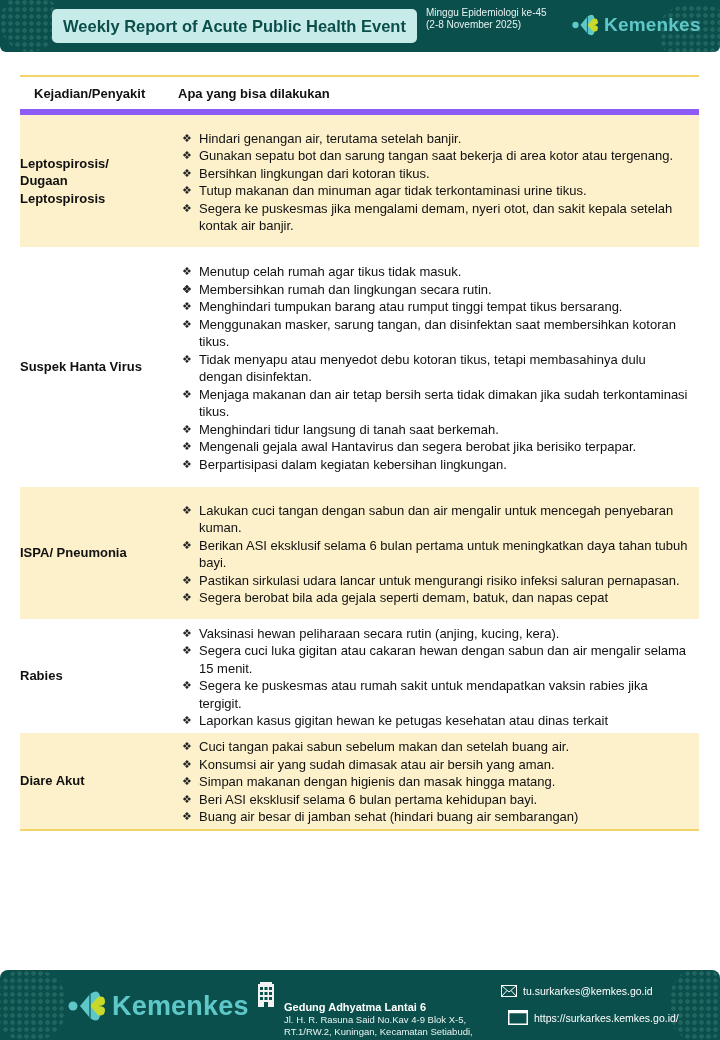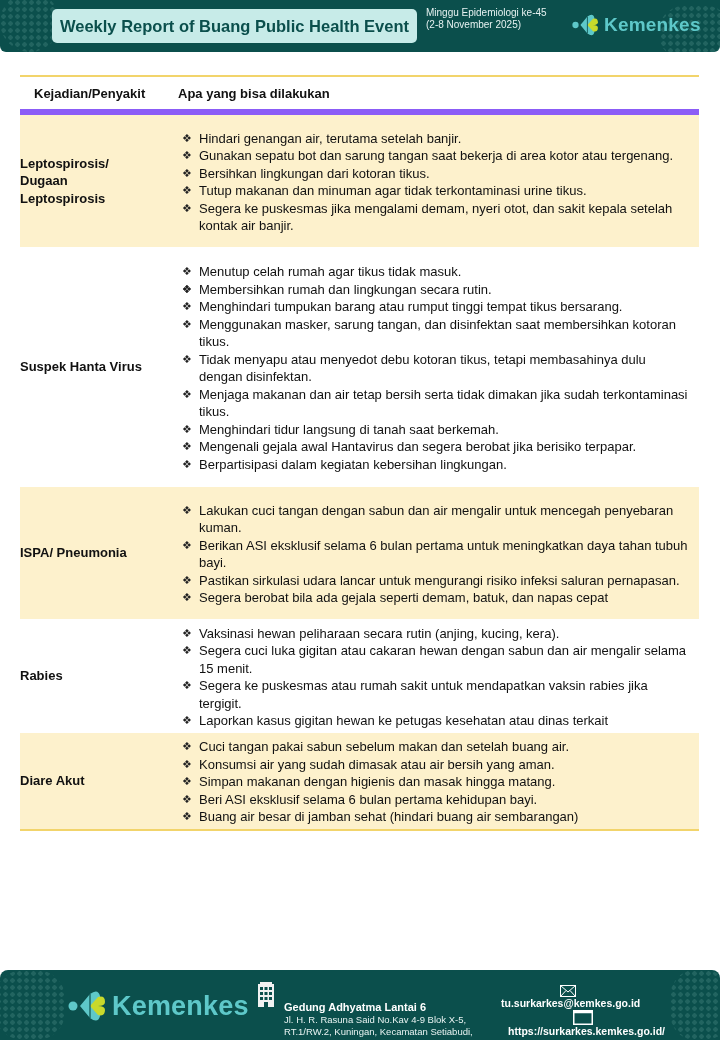--- a/index.html
+++ b/index.html
@@ -55,32 +55,32 @@
     background: #0b4f4c; border-radius: 8px 8px 0 0; overflow: hidden; color: #fff;
   }
   .pattern.fl { left: -5px; top: 0; width: 70px; height: 70px; border-radius: 40%; }
   .pattern.fr { right: -10px; top: 0; width: 60px; height: 70px; border-radius: 40%; }
   .foot-logo { left: 68px; top: 16px; }
   .foot-logo .mark { width: 40px; height: 40px; }
   .foot-logo .word { font-size: 27px; }
   .bldg-icon { position: absolute; left: 257px; top: 12px; width: 18px; height: 26px; }
   .addr { position: absolute; left: 284px; top: 10px; font-size: 9.5px; line-height: 12px; color: #e8f3f2; }
   .addr .addr-title { font-size: 11px; font-weight: bold; color: #fff; line-height: 14px; margin-top: 20px; }
-  .contact { position: absolute; left: 501px; font-size: 10.5px; font-weight: bold; display: flex; align-items: center; flex-direction: column; }
+  .contact { position: absolute; left: 501px; font-size: 10.5px; font-weight: normal; display: flex; align-items: center; }
   .contact.email { top: 15px; }
   .contact.web { top: 40px; padding-left: 7px; }
   .contact svg { margin-right: 6px; }
 </style>
 </head>
 <body>
 
 <div class="header">
   <div class="pattern hl"></div>
   <div class="pattern hr"></div>
-  <div class="title-box">Weekly Report of Buang Public Health Event</div>
+  <div class="title-box">Weekly Report of Acute Public Health Event</div>
   <div class="week-info">
     <div>Minggu Epidemiologi ke-45</div>
     <div>(2-8 November 2025)</div>
   </div>
   <div class="logo head-logo">
     <svg class="mark" viewBox="0 0 40 40">
       <circle cx="5" cy="20" r="4.5" fill="#5ec8c9"></circle>
       <path d="M12 20 L22 8 Q30 2 32 10 Q34 16 24 20 Z" fill="#5ec8c9"></path>
       <path d="M12 20 L22 32 Q30 38 32 30 Q34 24 24 20 Z" fill="#5ec8c9"></path>
       <path d="M22 20 L30 11 Q37 9 37 16 Q37 20 30 20 Z" fill="#c8d92b"></path>

